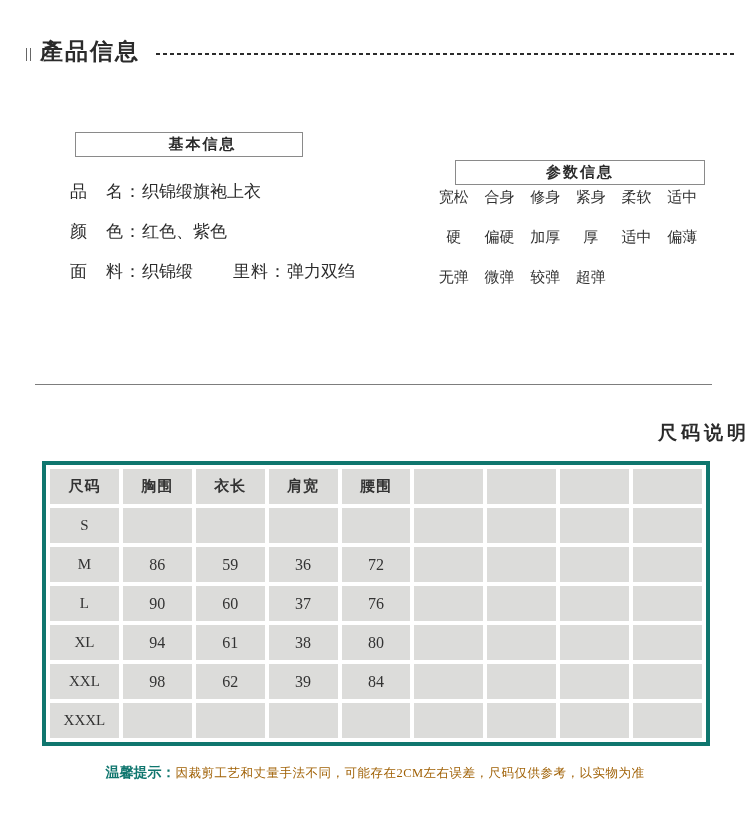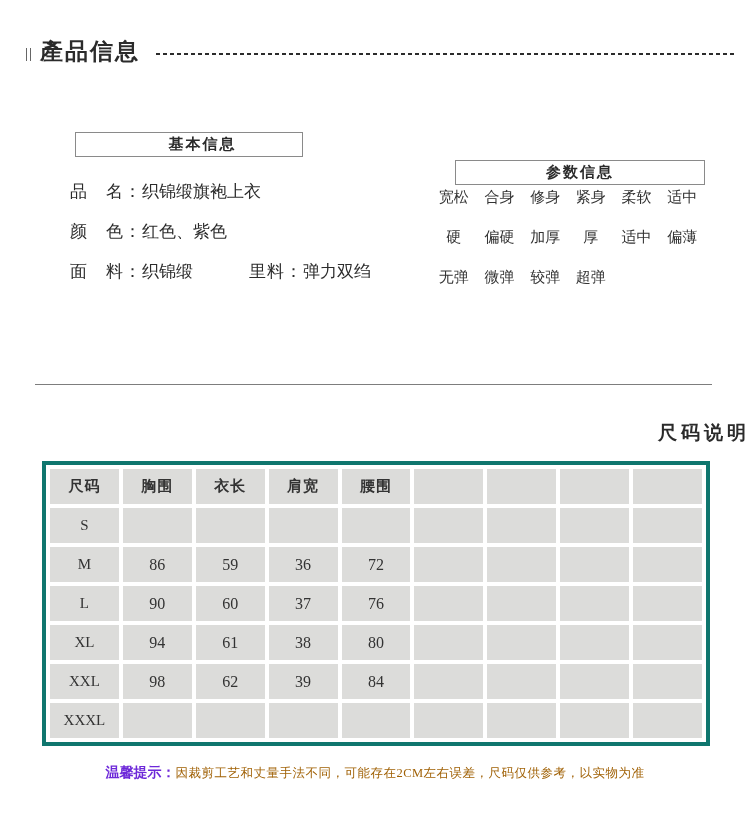--- a/index.html
+++ b/index.html
@@ -15,42 +15,42 @@
   .dashed-rule { flex:1; height:2px; margin-left:16px; margin-top:4px;
     background:repeating-linear-gradient(90deg,#2b2b2b 0 4px,transparent 4px 7px); }
   
   .box-label { position:absolute; height:25px; border:1px solid #8a8a8a; background:#fff;
     display:flex; align-items:center; justify-content:center; font-size:15px; font-weight:600; letter-spacing:2px; }
   .basic-box { left:75px; top:132px; width:228px;padding-left:27px; }
   .params-box { left:455px; top:132px; width:250px;margin-top:28px; }
   
   .detail-row { position:absolute; left:70px; font-size:17px; line-height:20px; white-space:nowrap; }
   .detail-label { letter-spacing:1px; }
-  .detail-extra { margin-left:56px; }
+  .detail-extra { margin-left:40px; }
   
   .param-grid { position:absolute; left:431px; top:177px; width:274px;
     display:grid; grid-template-columns:repeat(6,1fr); grid-auto-rows:40px; }
   .param-cell { position:relative; display:flex; align-items:center; justify-content:center;
     font-size:15px; color:#333; }
   .param-cell.selected::before { content:""; position:absolute; left:50%; top:50%;
     transform:translate(-50%,-50%); width:48px; height:48px; border-radius:50%;
     background:var(--circle-gray,#dcdcdc); z-index:-1; }
   
   .divider { position:absolute; left:35px; top:384px; width:677px; height:1px; background:#7d7d7d; }
   .size-title { position:absolute; left:0; top:420px; width:100%; text-align:right;
     font-size:19px; font-weight:700; letter-spacing:4px; }
   .size-table { position:absolute; left:42px; top:461px; width:668px;
     border-collapse:separate; border-spacing:4px; border:4px solid #0f766e; background:#fff; table-layout:fixed; }
   .size-table td { background:var(--cell-gray,#dcdcda); height:35px; text-align:center;
     vertical-align:middle; font-size:16px; color:#333; overflow:hidden; }
   .size-table td.hdr { font-size:15px; font-weight:600; letter-spacing:1px; }
   .size-table td.rowlab { font-size:15px; }
   
   .note { position:absolute; left:0; top:763px; width:100%; text-align:center; white-space:nowrap; }
-  .note-label { font-size:14px; font-weight:700; color:#6d28d9; }
+  .note-label { font-size:14px; font-weight:700; color:#0f766e; }
   .note-text { font-size:12.5px; color:#a16207; letter-spacing:0.5px; }
 </style>
 </head>
 <body>
 
 <div class="page">
 
   <div class="header">
     <span class="title-mark">||</span>
     <h1 class="page-title">產品信息</h1>

